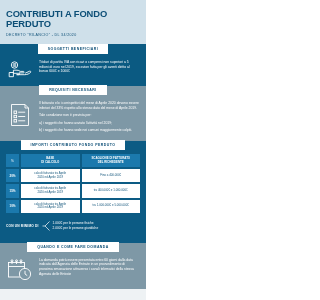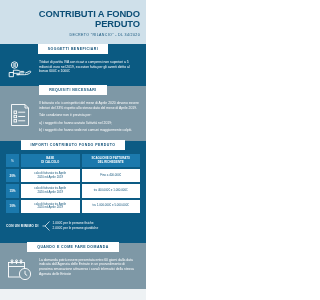--- a/index.html
+++ b/index.html
@@ -8,21 +8,21 @@
     font-family:"Liberation Sans", sans-serif;
     background:#ffffff;
     overflow:hidden;
   }
   .page{position:relative;width:146px;height:300px;overflow:hidden;}
 
   
   .header{
     background:#cfe0ea;
     padding:9px 6px 7px 6px;
-    text-align:right;
+    text-align:left;
   }
   .title{
     color:#0d4f77;
     font-weight:bold;
     font-size:9.4px;
     letter-spacing:-0.1px;
     line-height:10px;
   }
   .subtitle{
     color:#0d4f77;

